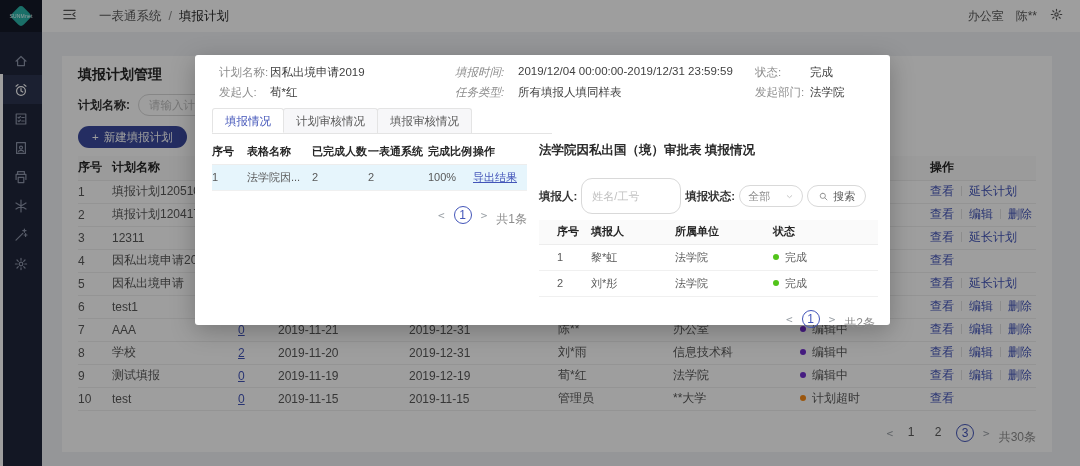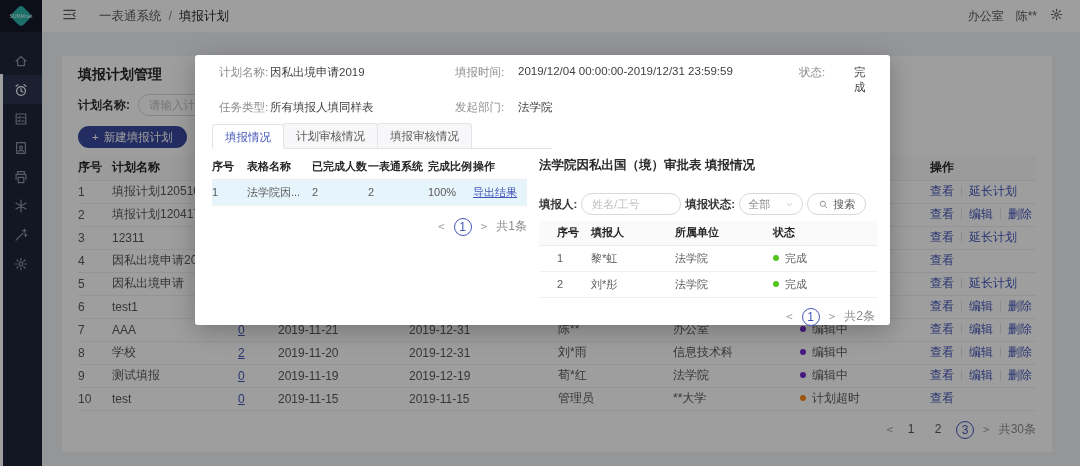--- a/index.html
+++ b/index.html
@@ -48,54 +48,54 @@
   .main-table td{height:23px;border-bottom:1px solid #efefef;padding:0 6px 0 0;white-space:nowrap;overflow:hidden;}
   a.blue-link{color:var(--c-accent,#4355b9);text-decoration:none;}
   a.u{text-decoration:underline;}
   .dot{display:inline-block;width:6px;height:6px;border-radius:50%;margin-right:6px;vertical-align:1px;}
   .act-div{display:inline-block;width:1px;height:10px;background:#e3e3e3;margin:0 7px;vertical-align:-1px;}
 
   .pager{display:flex;justify-content:flex-end;align-items:center;gap:9px;color:#9aa0a6;margin-top:10px;font-size:12px;}
   .pager .pg-arrow{font-family:"DejaVu Sans Mono",monospace;font-size:11px;}
   .pager .page{min-width:18px;height:18px;line-height:17px;text-align:center;color:#595959;}
   .pager .page.active{border:1px solid var(--c-accent,#4355b9);border-radius:50%;color:var(--c-accent,#4355b9);}
-  .pager .total{color:#8c8c8c;}
+  .pager .total{color:#8c8c8c;margin-top:8px;}
 
   
   .overlay{position:absolute;inset:0;background:rgba(0,0,0,0.38);z-index:5;}
   .modal{position:absolute;left:195px;top:55px;width:695px;height:270px;background:#fff;border-radius:3px;
          box-shadow:0 6px 24px rgba(0,0,0,.25);z-index:10;}
   .modal-head{height:38px;display:flex;align-items:center;padding:0 24px;border-bottom:1px solid #e8e8e8;}
   .modal-title{font-size:13px;font-weight:bold;color:#262626;}
   .modal-close{margin-left:auto;font-size:15px;color:#9b9b9b;line-height:1;}
   .modal-info{display:grid;grid-template-columns:236px 300px 1fr;row-gap:5px;padding:10px 24px 4px 24px;font-size:11.5px;}
   .info-cell{display:flex;}
   .ilabel{color:#8c8c8c;flex:none;}
   .info-cell:nth-child(3n+1) .ilabel{width:51px;}
-  .info-cell:nth-child(3n+2) .ilabel{width:63px;}
-  .info-cell:nth-child(3n)   .ilabel{width:55px;margin-left:44px;}
+  .info-cell:nth-child(3n+2) .ilabel{width:63px;font-style:italic;}
+  .info-cell:nth-child(3n)   .ilabel{width:55px;}
   .ivalue{color:#404040;}
 
-  .tabs{display:flex;margin:4px 24px 0 17px;width:340px;border-bottom:1px solid #e4e4e4;align-items:center;}
+  .tabs{display:flex;margin:4px 24px 0 17px;width:340px;border-bottom:1px solid #e4e4e4;align-items:flex-start;}
   .tab{height:25px;line-height:24px;padding:0 12px;border:1px solid #e4e4e4;border-bottom:none;background:#f7f7f9;
        color:#595959;margin-right:-1px;border-radius:3px 3px 0 0;font-size:11.5px;position:relative;}
   .tab.active{background:#fff;color:var(--c-accent,#4355b9);z-index:2;margin-bottom:-1px;border-bottom:1px solid #fff;}
 
   .modal-body{display:flex;padding:6px 15px 0 17px;gap:12px;}
   .left-pane{width:315px;flex:none;}
   .right-pane{flex:1;min-width:0;}
   .mini-table{width:100%;font-size:11px;}
   .mini-table th{height:24px;text-align:left;font-weight:bold;color:#262626;border-bottom:1px solid #ededed;
                  padding:0 4px 0 0;white-space:nowrap;}
   .mini-table td{height:26px;border-bottom:1px solid #f0f0f0;padding:0 4px 0 0;white-space:nowrap;overflow:hidden;}
   .row-hl td{background:var(--c-selected_row,#e6f5fc);}
   .detail-title{font-size:12.5px;font-weight:bold;color:#2a2a2a;margin-top:2px;white-space:nowrap;}
   .detail-filters{display:flex;align-items:center;gap:4px;margin-top:19px;white-space:nowrap;}
   .dflabel{font-weight:bold;color:#333;font-size:11.5px;flex:none;}
-  .pill-input.small{width:100px;height:22px;font-size:11px;}
+  .pill-input.small{width:100px;height:36px;font-size:11px;}
   .pill-select{height:22px;border:1px solid #d9d9d9;border-radius:11px;width:64px;display:inline-flex;
                align-items:center;justify-content:space-between;padding:0 8px;color:#8c8c8c;font-size:11px;background:#fff;flex:none;}
   .pill-select svg{width:9px;height:9px;color:#bfbfbf;}
   .pill-btn{height:22px;border:1px solid #d9d9d9;border-radius:11px;background:#fff;color:#595959;font-size:11px;
             display:inline-flex;align-items:center;gap:4px;padding:0 10px;font-family:inherit;flex:none;}
   .pill-btn svg{width:11px;height:11px;color:#8c8c8c;}
   #detail-table{margin-top:6px;}
   #detail-table th{background:#fafafa;}
   #detail-table th:first-child,#detail-table td:first-child{padding-left:18px;}
   .left-pane .pager{margin-top:12px;}
@@ -342,20 +342,24 @@
         <span class="ilabel" data-interactable="false">计划名称:</span>
         <span class="ivalue" data-interactable="false">因私出境申请2019</span>
       </div>
       <div class="info-cell" data-interactable="false">
         <span class="ilabel" data-interactable="false">填报时间:</span>
         <span class="ivalue" data-interactable="false">2019/12/04 00:00:00-2019/12/31 23:59:59</span>
       </div>
       <div class="info-cell" data-interactable="false">
         <span class="ilabel" data-interactable="false">状态:</span>
         <span class="ivalue" data-interactable="false">完成</span>
+      </div>
+      <div class="info-cell" data-interactable="false">
+        <span class="ilabel" data-interactable="false">发起人:</span>
+        <span class="ivalue" data-interactable="false">荀*红</span>
       </div>
       <div class="info-cell" data-interactable="false">
         <span class="ilabel" data-interactable="false">任务类型:</span>
         <span class="ivalue" data-interactable="false">所有填报人填同样表</span>
       </div>
       <div class="info-cell" data-interactable="false">
         <span class="ilabel" data-interactable="false">发起部门:</span>
         <span class="ivalue" data-interactable="false">法学院</span>
       </div>
     </div>

